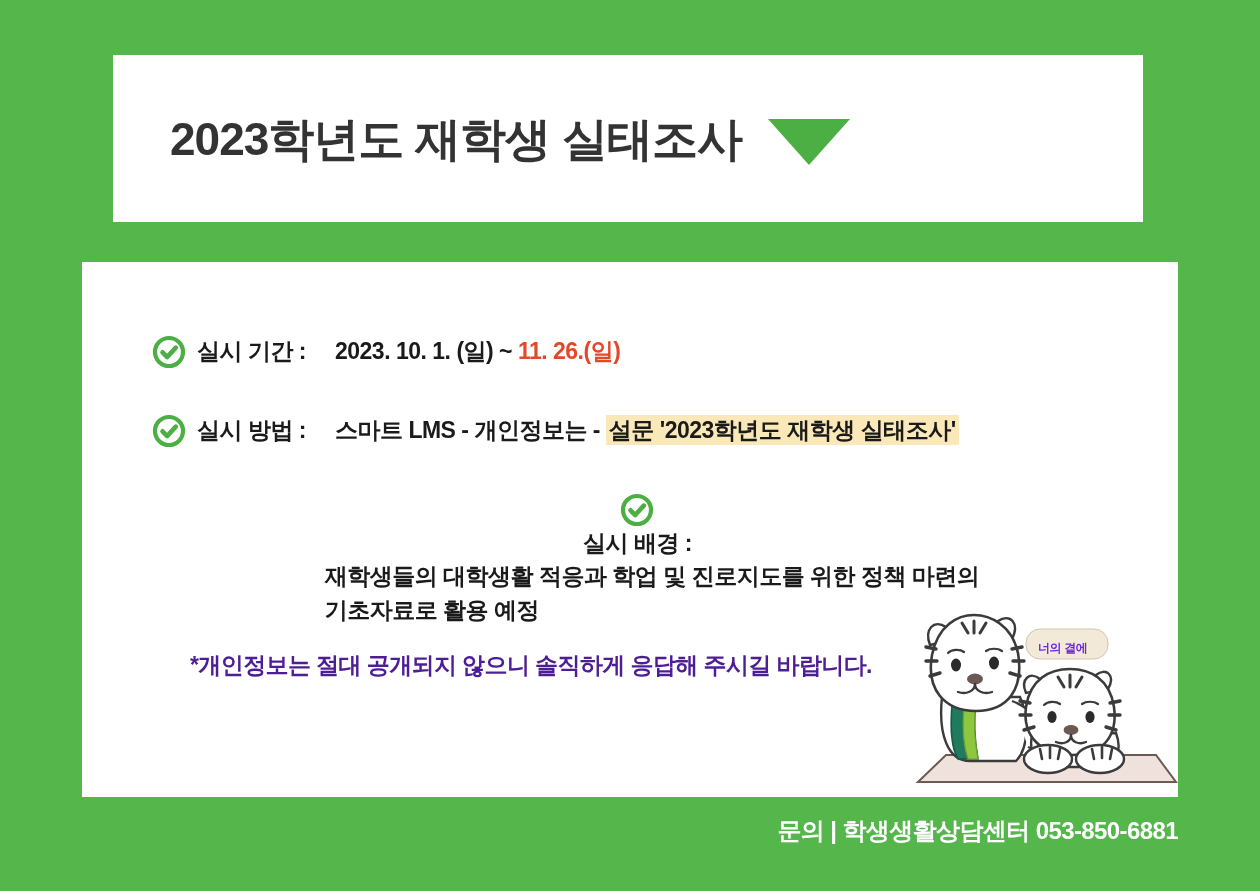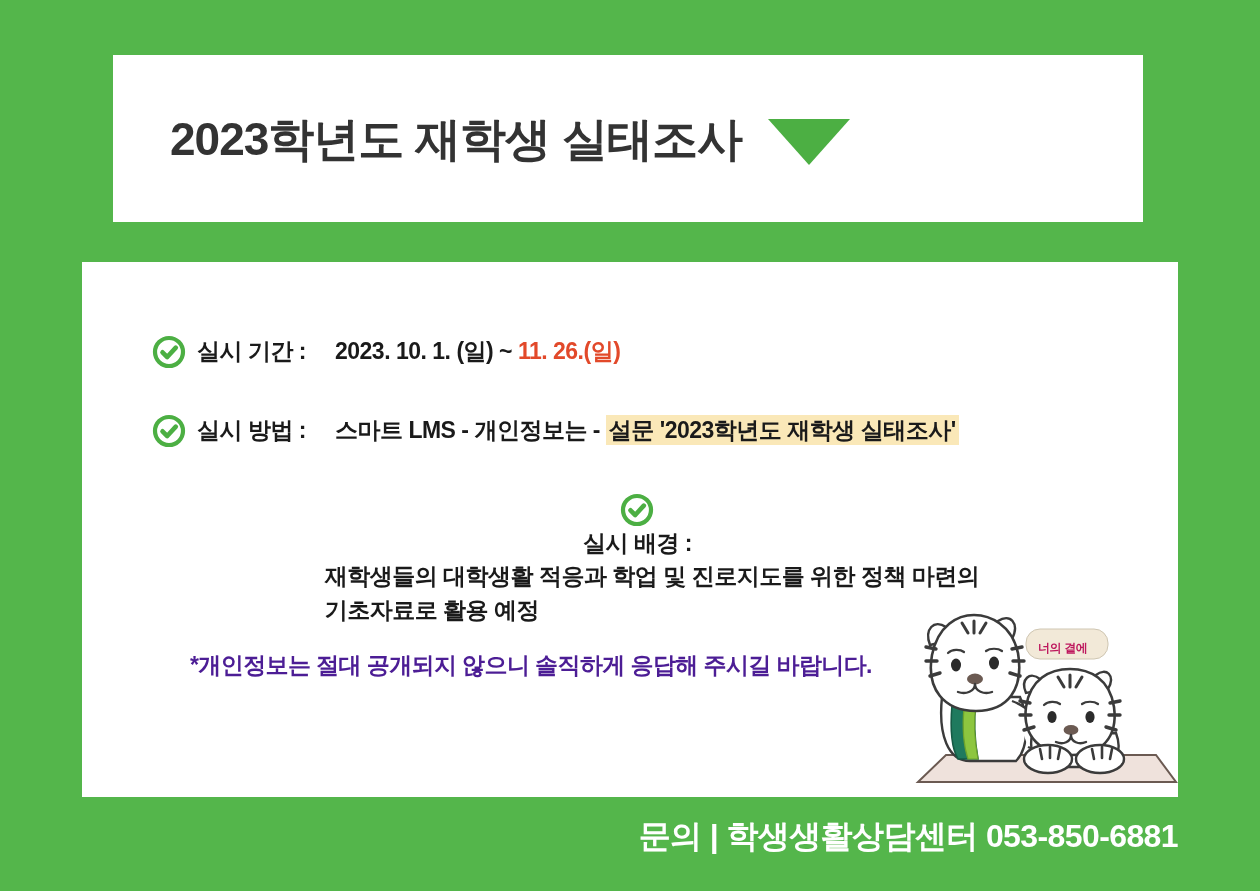--- a/index.html
+++ b/index.html
@@ -125,31 +125,31 @@
     width: 270px;
     height: 200px;
   }
   .mascot svg { display: block; }
   .bubble-text {
     position: absolute;
     left: 130px;
     top: 43px;
     font-size: 12px;
     font-weight: 800;
-    color: #be185d;
+    color: #6d28d9;
     letter-spacing: -0.4px;
     white-space: nowrap;
   }
 
   
   .footer {
     position: absolute;
     right: 82px;
     top: 815px;
-    font-size: 32px;
+    font-size: 24px;
     font-weight: 800;
     color: #ffffff;
     letter-spacing: -0.6px;
     white-space: nowrap;
   }
 </style>
 </head>
 <body>
 
 <div class="title-bar">

